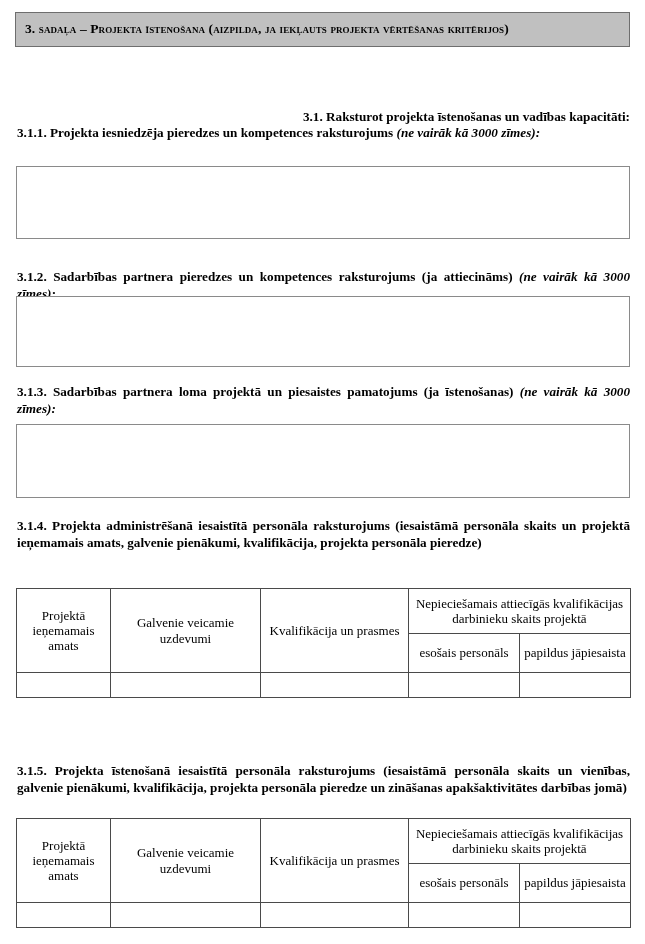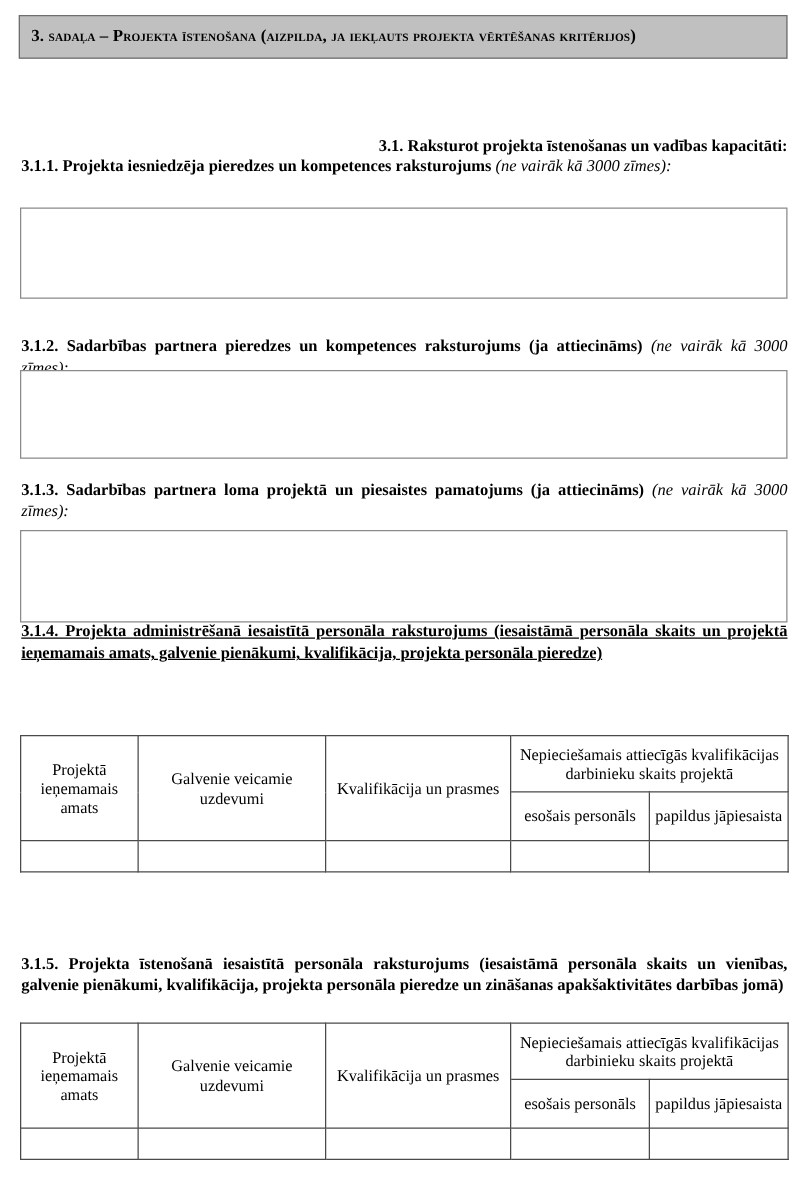--- a/index.html
+++ b/index.html
@@ -50,21 +50,21 @@
     left: 17px;
     width: 613px;
     box-sizing: border-box;
     font-size: 13.2px;
     font-weight: bold;
     line-height: 1.30;
     text-align: justify;
     text-justify: inter-word;
   }
   .q-head .note {
-    font-weight: normal;
+    font-weight: bold;
     font-style: italic;
   }
   .q-head.nojust {
     text-align: right;
   }
 
   
   .answer-box {
     position: absolute;
     left: 16px;
@@ -133,27 +133,27 @@
   </div>
 
   <div class="q-head" style="top:268px;">
     <span>3.1.2. Sadarbības partnera pieredzes un kompetences raksturojums (ja attiecināms) </span><span class="note">(ne vairāk kā 3000 zīmes):</span>
   </div>
   <div class="answer-box" style="top:296px; height:71px;">
     <span></span>
   </div>
 
   <div class="q-head" style="top:383px;">
-    <span>3.1.3. Sadarbības partnera loma projektā un piesaistes pamatojums (ja attiecināms) </span><span class="note">(ne vairāk kā 3000 zīmes):</span>
+    <span>3.1.3. Sadarbības partnera loma projektā un piesaistes pamatojums (ja īstenošanas) </span><span class="note">(ne vairāk kā 3000 zīmes):</span>
   </div>
   <div class="answer-box" style="top:424px; height:74px;">
     <span></span>
   </div>
 
-  <div class="q-head" style="top:496px;text-decoration:underline;">
+  <div class="q-head" style="top:517px;">
     <span>3.1.4. Projekta administrēšanā iesaistītā personāla raksturojums (iesaistāmā personāla skaits un projektā ieņemamais amats, galvenie pienākumi, kvalifikācija, projekta personāla pieredze)</span>
   </div>
 
   <table class="personnel" style="top:588px;">
     <colgroup>
       <col class="col1">
         <col class="col2">
         <col class="col3">
         <col class="col4">
         <col class="col5">

